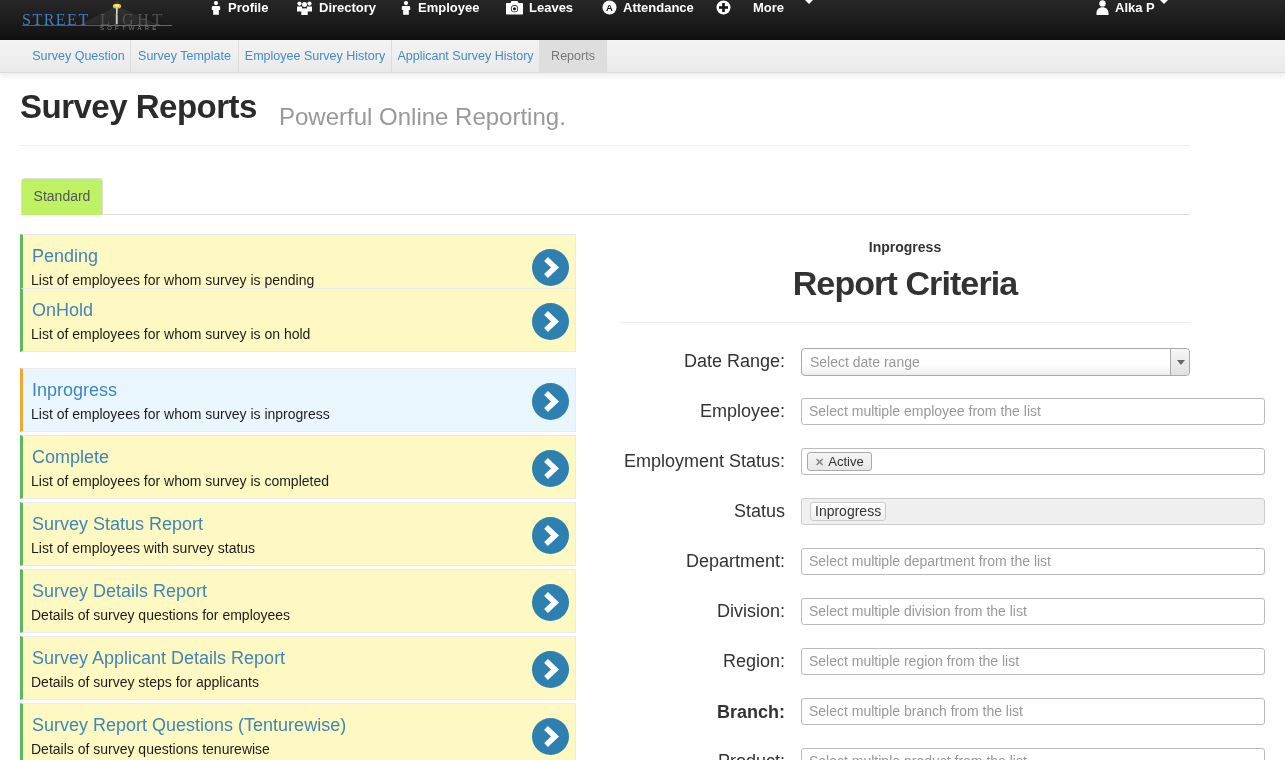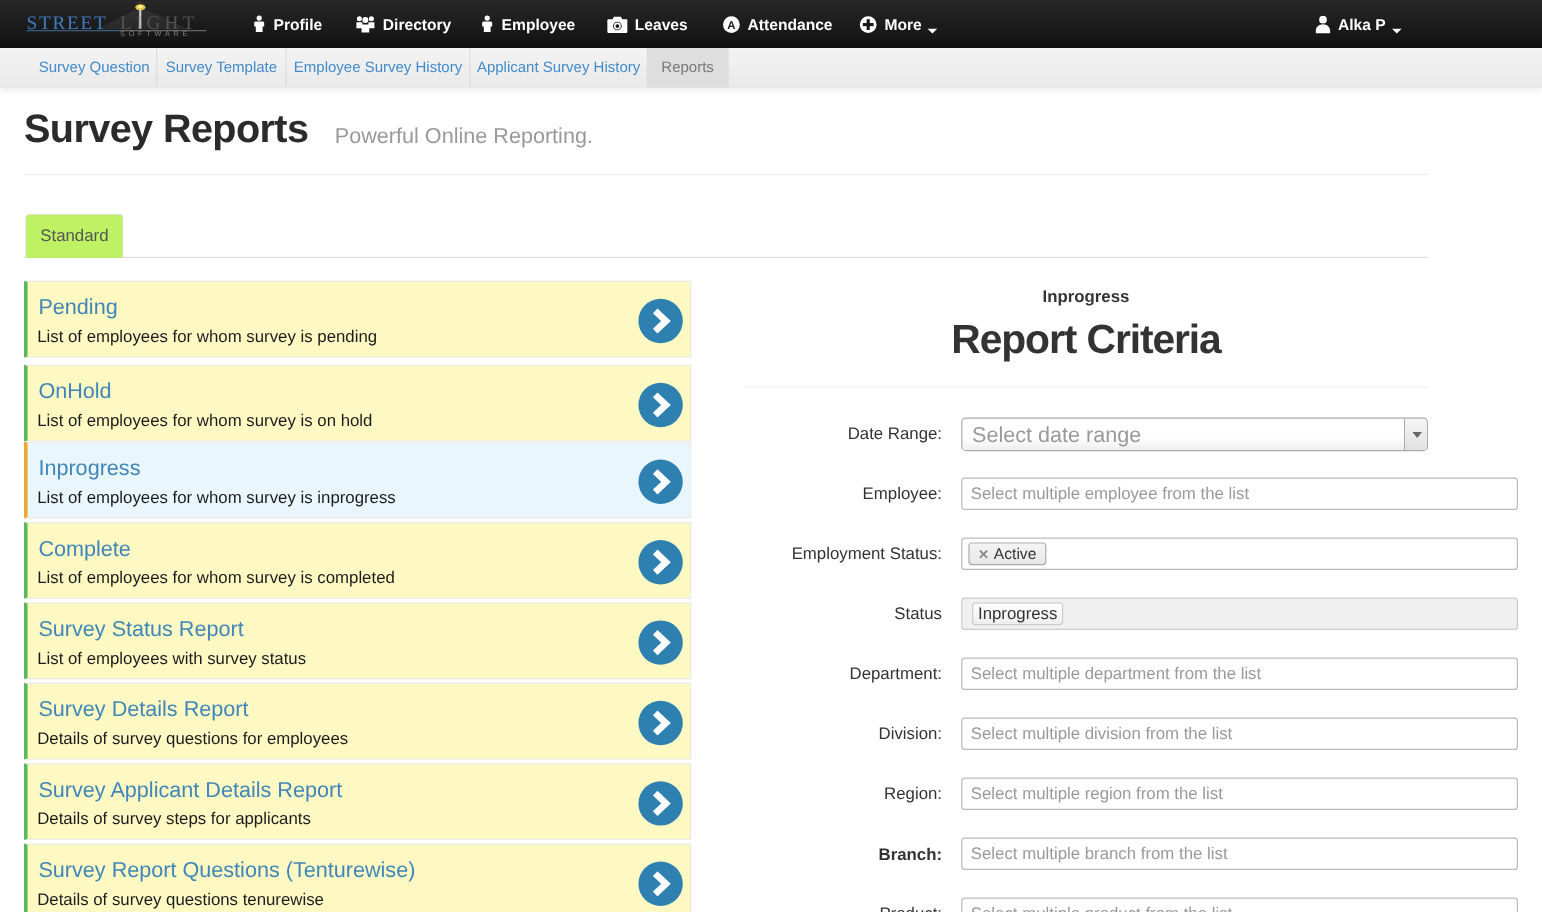--- a/index.html
+++ b/index.html
@@ -2,38 +2,38 @@
 <html><head>
 <meta charset="utf-8">
 <style>
   * { margin:0; padding:0; box-sizing:border-box; }
   html,body { width:1285px; height:760px; overflow:hidden; background:#fff;
     font-family:"Liberation Sans", sans-serif; }
   .abs { position:absolute; }
   
   #navbar { position:absolute; left:0; top:0; width:1285px; height:40px;
     background:linear-gradient(#272727, #111111); }
-  .navitem { position:absolute; top:0; height:28px; display:flex; align-items:flex-end;
+  .navitem { position:absolute; top:0; height:28px; display:flex; align-items:flex-start;
     color:#fff; font-size:13px; font-weight:bold; }
   .navitem svg { margin-right:6px; }
   .caret { display:inline-block; width:0; height:0; margin-left:5px;
     border-left:4px solid transparent; border-right:4px solid transparent;
     border-top:4px solid #fff; }
   
   #tabbar { position:absolute; left:0; top:40px; width:1285px; height:33px;
     background:linear-gradient(#f3f3f3, #eaeaea);
     border-bottom:1px solid #dcdcdc;
     box-shadow:0 3px 6px rgba(0,0,0,0.08); }
   .tbtab { position:absolute; top:0; height:33px; line-height:33px; text-align:center;
     font-size:12.5px; color:#428bca; border-right:1px solid #ddd; }
   .tbactive { background:#dedede; color:#777; }
   
   #hdrtitle { position:absolute; left:20px; top:88px; font-size:33px; font-weight:bold;
     color:#2b2b2b; letter-spacing:-0.5px; }
-  #hdrsub { position:absolute; left:279px; top:103px; font-size:18px; color:#999; }
+  #hdrsub { position:absolute; left:279px; top:103px; font-size:24px; color:#999; }
   #hdrline { position:absolute; left:20px; top:145px; width:1170px; height:0;
     border-top:1px solid #eee; }
   
   #stline { position:absolute; left:20px; top:214px; width:1170px; height:0;
     border-top:1px solid #ddd; }
   #sttab { position:absolute; left:21px; top:178px; width:82px; height:37px;
     background:#bef264; border:1px solid #ddd; border-bottom:none;
     border-radius:4px 4px 0 0; text-align:center; line-height:35px;
     font-size:14px; color:#555; z-index:3; }
   
@@ -45,36 +45,36 @@
   .circ { position:absolute; left:509px; top:14px; width:37px; height:37px;
     border-radius:50%; background:#2e80b0; }
   
   #rphead1 { position:absolute; left:620px; top:239px; width:570px; text-align:center;
     font-size:14px; font-weight:bold; color:#333; }
   #rphead2 { position:absolute; left:620px; top:264px; width:570px; text-align:center;
     font-size:34px; font-weight:bold; color:#333; letter-spacing:-0.9px; }
   #rpline { position:absolute; left:620px; top:322px; width:570px; height:0;
     border-top:1px solid #eee; }
   .flabel { position:absolute; left:600px; width:185px; height:27px; line-height:27px;
-    text-align:right; font-size:14px; color:#333; }
+    text-align:right; font-size:18px; color:#333; }
   .finput { position:absolute; left:801px; width:464px; height:27px; background:#fff;
     border:1px solid #bbb; border-radius:3px; line-height:25px;
     font-size:14px; color:#999; padding-left:7px; }
   .fgray { background:#f0f0f0; border-color:#ccc; }
   .chip { display:inline-block; height:19px; line-height:17px; margin-top:3px;
     border:1px solid #aaa; border-radius:3px; padding:0 7px;
     background:linear-gradient(#f4f4f4, #e8e8e8); color:#333; font-size:13px;text-align:center; }
   .chipx { color:#888; font-weight:bold; font-size:11px; margin-right:4px; }
   .chipw { background:linear-gradient(#ffffff, #eeeeee); border-color:#ccc;
     font-size:14px; padding:0 4px; }
   
   #drsel { position:absolute; left:801px; top:348px; width:389px; height:28px;
     border:1px solid #aaa; border-radius:4px;
     background:linear-gradient(#ffffff 60%, #eeeeee 100%); }
-  #drsel .ph { position:absolute; left:8px; top:0; line-height:26px; font-size:18px;
+  #drsel .ph { position:absolute; left:8px; top:0; line-height:26px; font-size:14px;
     color:#999; }
   #drarrow { position:absolute; right:0; top:0; width:19px; height:26px;
     border-left:1px solid #aaa; border-radius:0 4px 4px 0;
     background:linear-gradient(#f6f6f6, #e1e1e1); }
   #drarrow:after { content:""; position:absolute; left:6px; top:11px; width:0; height:0;
     border-left:4px solid transparent; border-right:4px solid transparent;
     border-top:5px solid #666; }
 </style>
 </head>
 <body>
@@ -127,21 +127,21 @@
     </svg>
     <span>Leaves</span>
   </div>
   <div class="navitem" style="left:602px;" id="att">
     <svg width="15" height="15" viewBox="0 0 15 15">
       <circle cx="7.5" cy="7.5" r="7" fill="#fff"></circle>
       <text x="7.5" y="11" font-size="9.5" font-weight="bold" fill="#161616" text-anchor="middle">A</text>
     </svg>
     <span>Attendance</span>
   </div>
-  <div class="navitem" style="left:716px;">
+  <div class="navitem" style="left:716px;gap:16px;">
     <svg width="15" height="15" viewBox="0 0 15 15">
       <circle cx="7.5" cy="7.5" r="7" fill="#fff"></circle>
       <rect x="6.2" y="3" width="2.6" height="9" fill="#161616"></rect>
       <rect x="3" y="6.2" width="9" height="2.6" fill="#161616"></rect>
     </svg>
     <span>More</span>
       <span class="caret"></span>
   </div>
   <div class="navitem" style="left:1096px;">
     <svg width="13" height="15" viewBox="0 0 13 15" fill="#fff">
@@ -167,21 +167,21 @@
 <div id="stline"></div>
 <div id="sttab">Standard</div>
 
 <div class="lrow" style="top:234px;">
     <div class="t">Pending</div>
     <div class="d">List of employees for whom survey is pending</div>
     <div class="circ"><svg width="37" height="37" viewBox="0 0 37 37">
         <path d="M14 10 L23 18.5 L14 27" fill="none" stroke="#fff" stroke-width="5.5"></path>
       </svg></div>
   </div>
-<div class="lrow" style="top:304px;">
+<div class="lrow" style="top:288px;">
     <div class="t">OnHold</div>
     <div class="d">List of employees for whom survey is on hold</div>
     <div class="circ"><svg width="37" height="37" viewBox="0 0 37 37">
         <path d="M14 10 L23 18.5 L14 27" fill="none" stroke="#fff" stroke-width="5.5"></path>
       </svg></div>
   </div>
 <div class="lrow sel" style="top:368px;">
     <div class="t">Inprogress</div>
     <div class="d">List of employees for whom survey is inprogress</div>
     <div class="circ"><svg width="37" height="37" viewBox="0 0 37 37">

